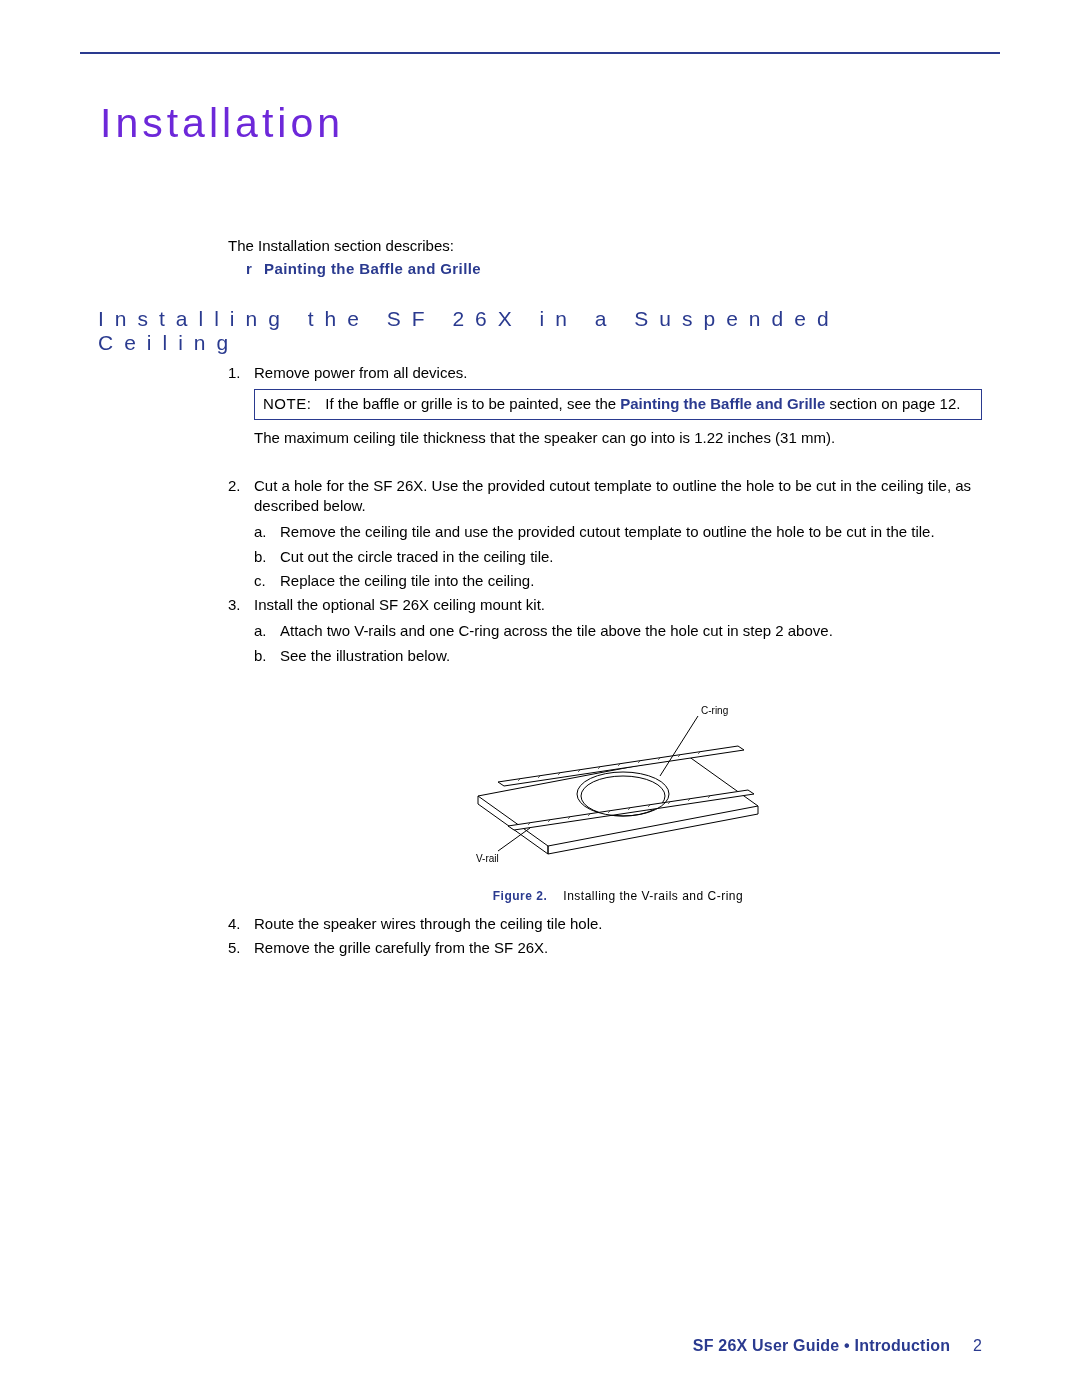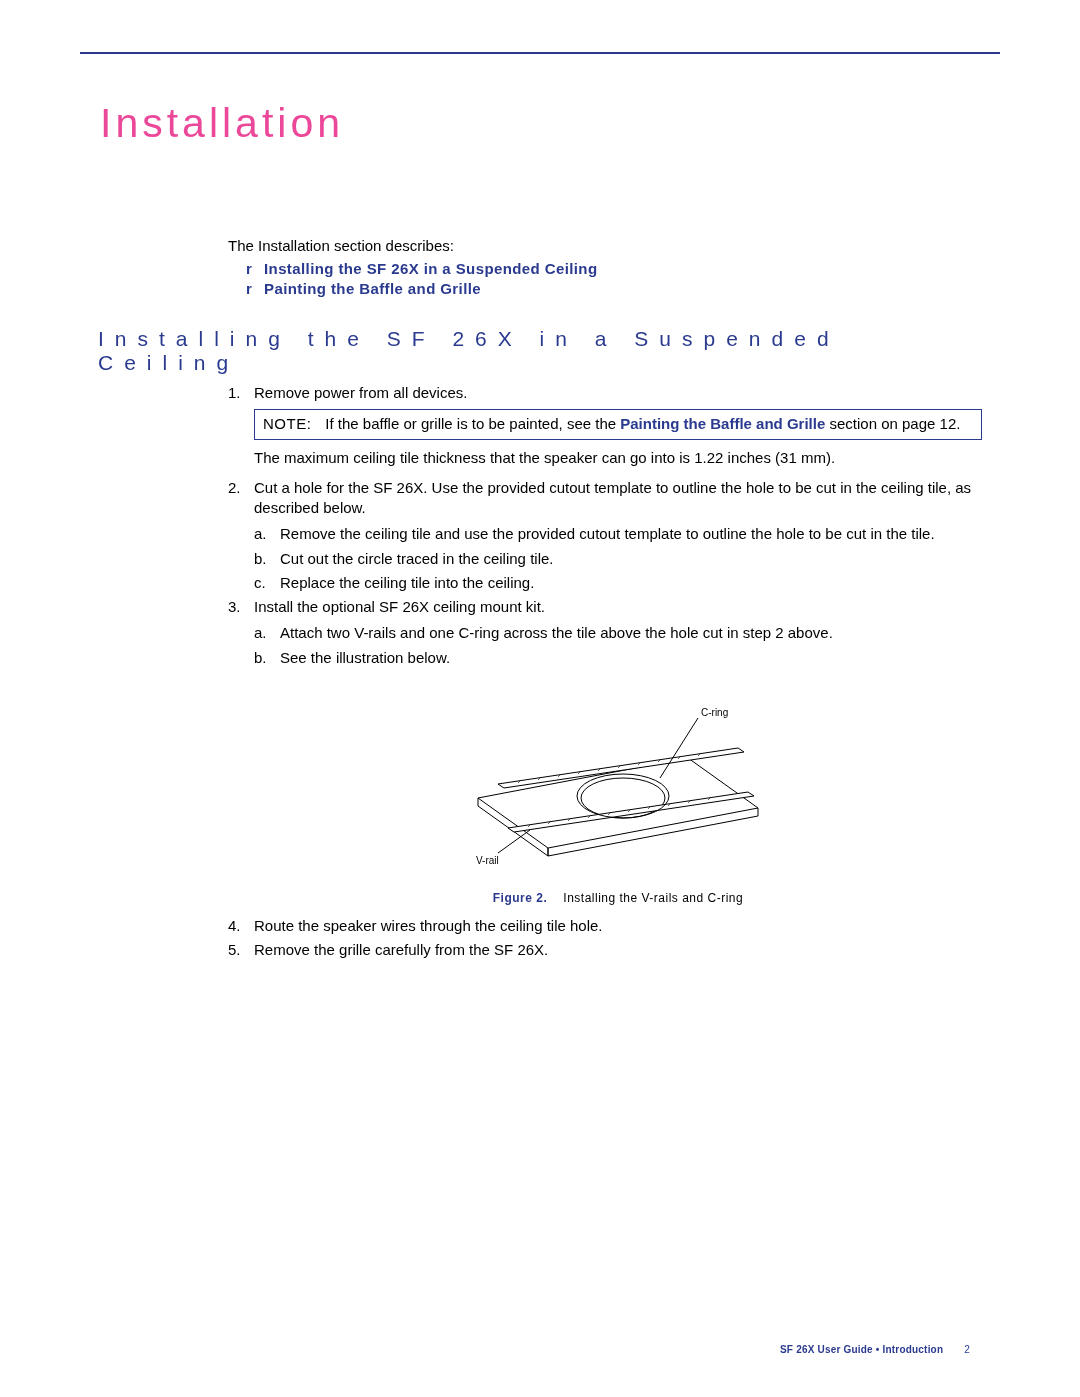--- a/index.html
+++ b/index.html
@@ -20,21 +20,21 @@
     height: 2px;
     background: #2a3a8f;
   }
   .page {
     padding: 100px 98px 0 98px;
   }
   h1.chapter {
     font-size: 41px;
     font-weight: 400;
     letter-spacing: 4px;
-    color: #ec4899;
+    color: #6d28d9;
     margin-bottom: 90px;
     margin-left: 2px;
   }
   .body-indent {
     margin-left: 130px;
     margin-right: 0;
   }
   .intro {
     margin-bottom: 6px;
   }
@@ -95,43 +95,43 @@
   .note-box .note-label {
     font-weight: normal;
     letter-spacing: 0.5px;
     margin-right: 14px;
   }
   .note-box .link {
     color: #2a3a8f;
     font-weight: bold;
   }
   .after-note {
-    margin: 8px 0 10px 0;
+    margin: 8px 0 28px 0;
     line-height: 1.35;
   }
   .figure-wrap {
     text-align: right;
     margin: 20px auto 12px auto;
   }
   .figure-caption {
     text-align: center;
     font-size: 12px;
     letter-spacing: 0.5px;
     margin: 8px 0 10px 0;
   }
   .figure-caption .fig-label {
     color: #2a3a8f;
     font-weight: bold;
     margin-right: 16px;
   }
   .footer {
     position: absolute;
     bottom: 42px;
-    right: 110px;
-    font-size: 10px;
+    right: 98px;
+    font-size: 16px;
     color: #2a3a8f;
     font-weight: bold;
     letter-spacing: 0.2px;
   }
   .footer .pnum {
     display: inline-block;
     margin-left: 18px;
     font-weight: normal;
     color: #2a3a8f;
   }
@@ -147,23 +147,20 @@
 <div class="top-border"></div>
 
 <div class="page">
 
   <h1 class="chapter">Installation</h1>
 
   <div class="body-indent">
 
     <p class="intro">The Installation section describes:</p>
 
-    <p class="toc-item">
-      <span class="bullet">r</span><span>Installing the SF 26X in a Suspended Ceiling</span>
-    </p>
     <p class="toc-item">
       <span class="bullet">r</span><span>Painting the Baffle and Grille</span>
     </p>
 
     <h2 class="section">Installing the SF 26X in a Suspended Ceiling</h2>
 
     <ol class="main-list">
       <li>
         <span class="num">1.</span>
         <span>Remove power from all devices.</span>

